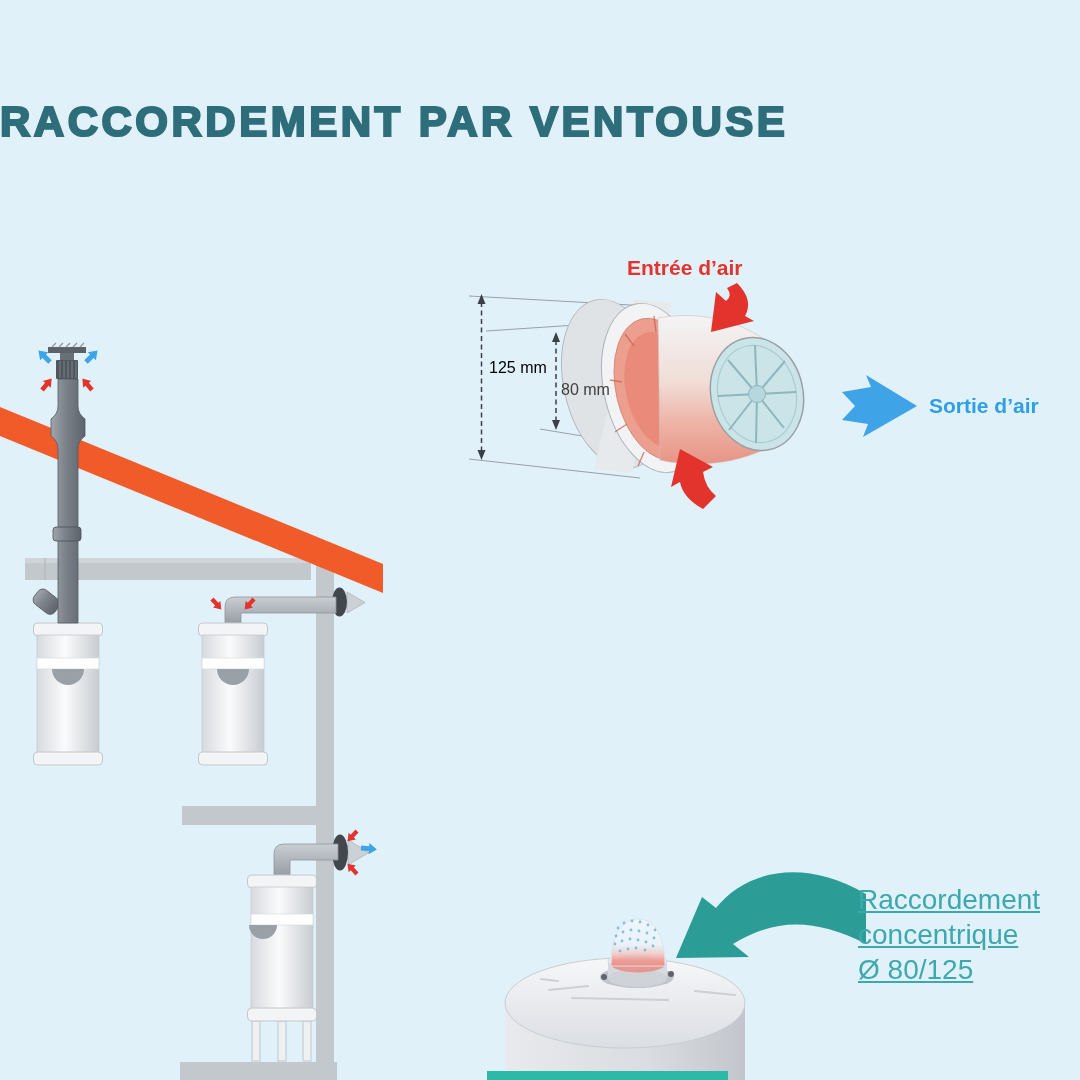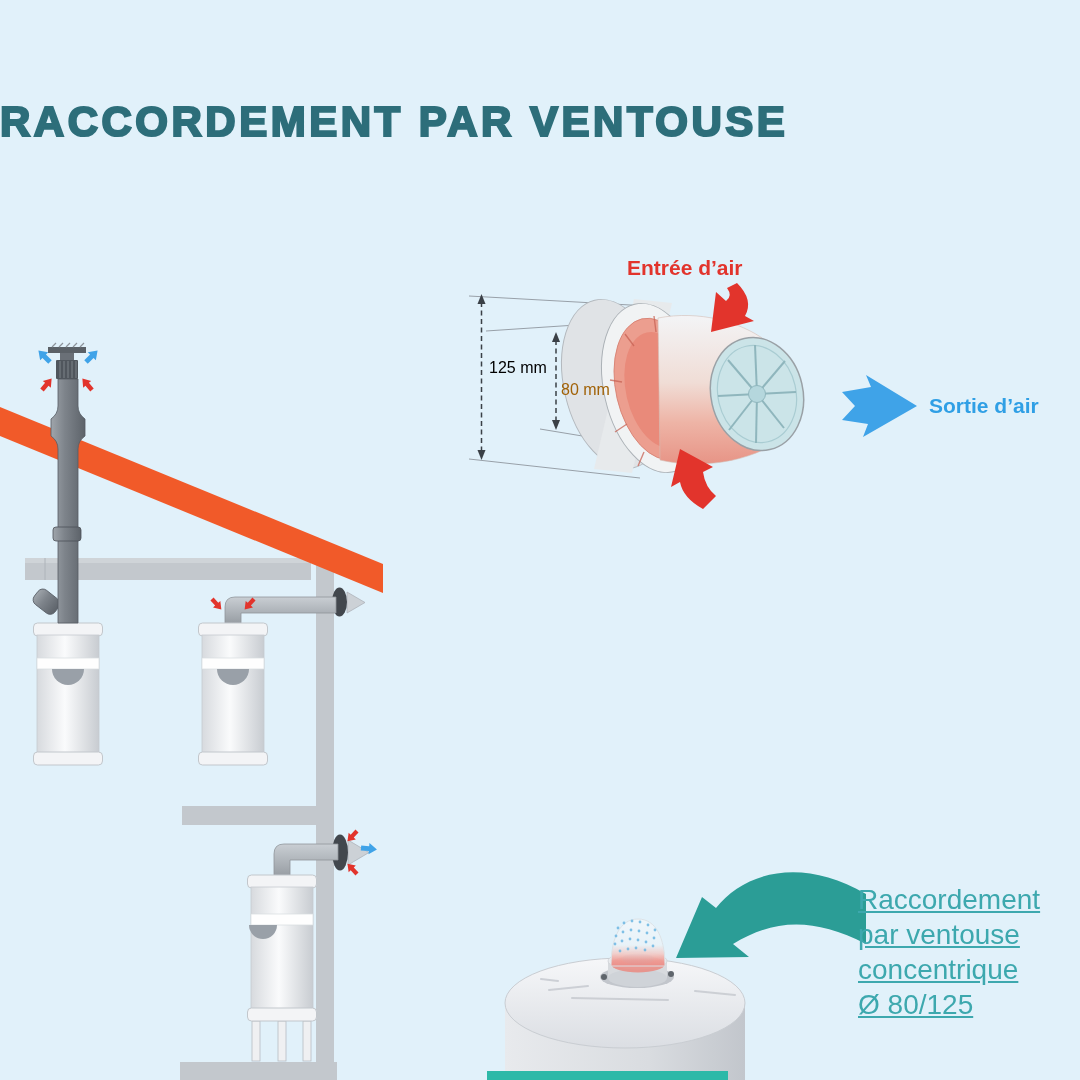--- a/index.html
+++ b/index.html
@@ -12,21 +12,21 @@
   #title{
     left:0;top:98px;width:1080px;
     font-size:42px;font-weight:700;letter-spacing:3.5px;
     color:#2d6e7a;-webkit-text-stroke:2.2px #2d6e7a;
     margin:0;
   }
   .lbl{position:absolute;white-space:nowrap;}
   #inlet-label{left:627px;top:256px;font-size:21px;font-weight:700;color:#e2342c;text-align:center;}
   #outlet-label{left:929px;top:394px;font-size:21px;font-weight:700;color:#2f9fe5;}
   #dim-outer{left:489px;top:359px;font-size:16px;color:#000000;}
-  #dim-inner{left:561px;top:381px;font-size:16px;color:#a16207;}
+  #dim-inner{left:561px;top:381px;font-size:16px;color:#404040;}
   #callout{
     left:858px;top:882px;font-size:28px;line-height:35px;color:#3da8ae;text-decoration:underline;
   }
   #callout div{white-space:nowrap;}
 </style>
 </head>
 <body>
 
 <svg width="0" height="0" class="abs" aria-hidden="true">
   <defs>
@@ -272,16 +272,15 @@
     </g>
   </g>
 
   <rect x="487" y="1071" width="241" height="9" fill="#2db9a8"></rect>
 
   <path d="M866 894 C802 856 744 872 716 908 L702 897 L676 958 L749 957 L733 944 C772 920 812 916 866 944 Z" fill="#2b9d96"></path>
 </svg>
 
 <div id="callout" class="lbl">
   <div>Raccordement</div>
-  <div>par ventouse</div>
   <div>concentrique</div>
   <div>Ø 80/125</div>
 </div>
 
 </body></html>

